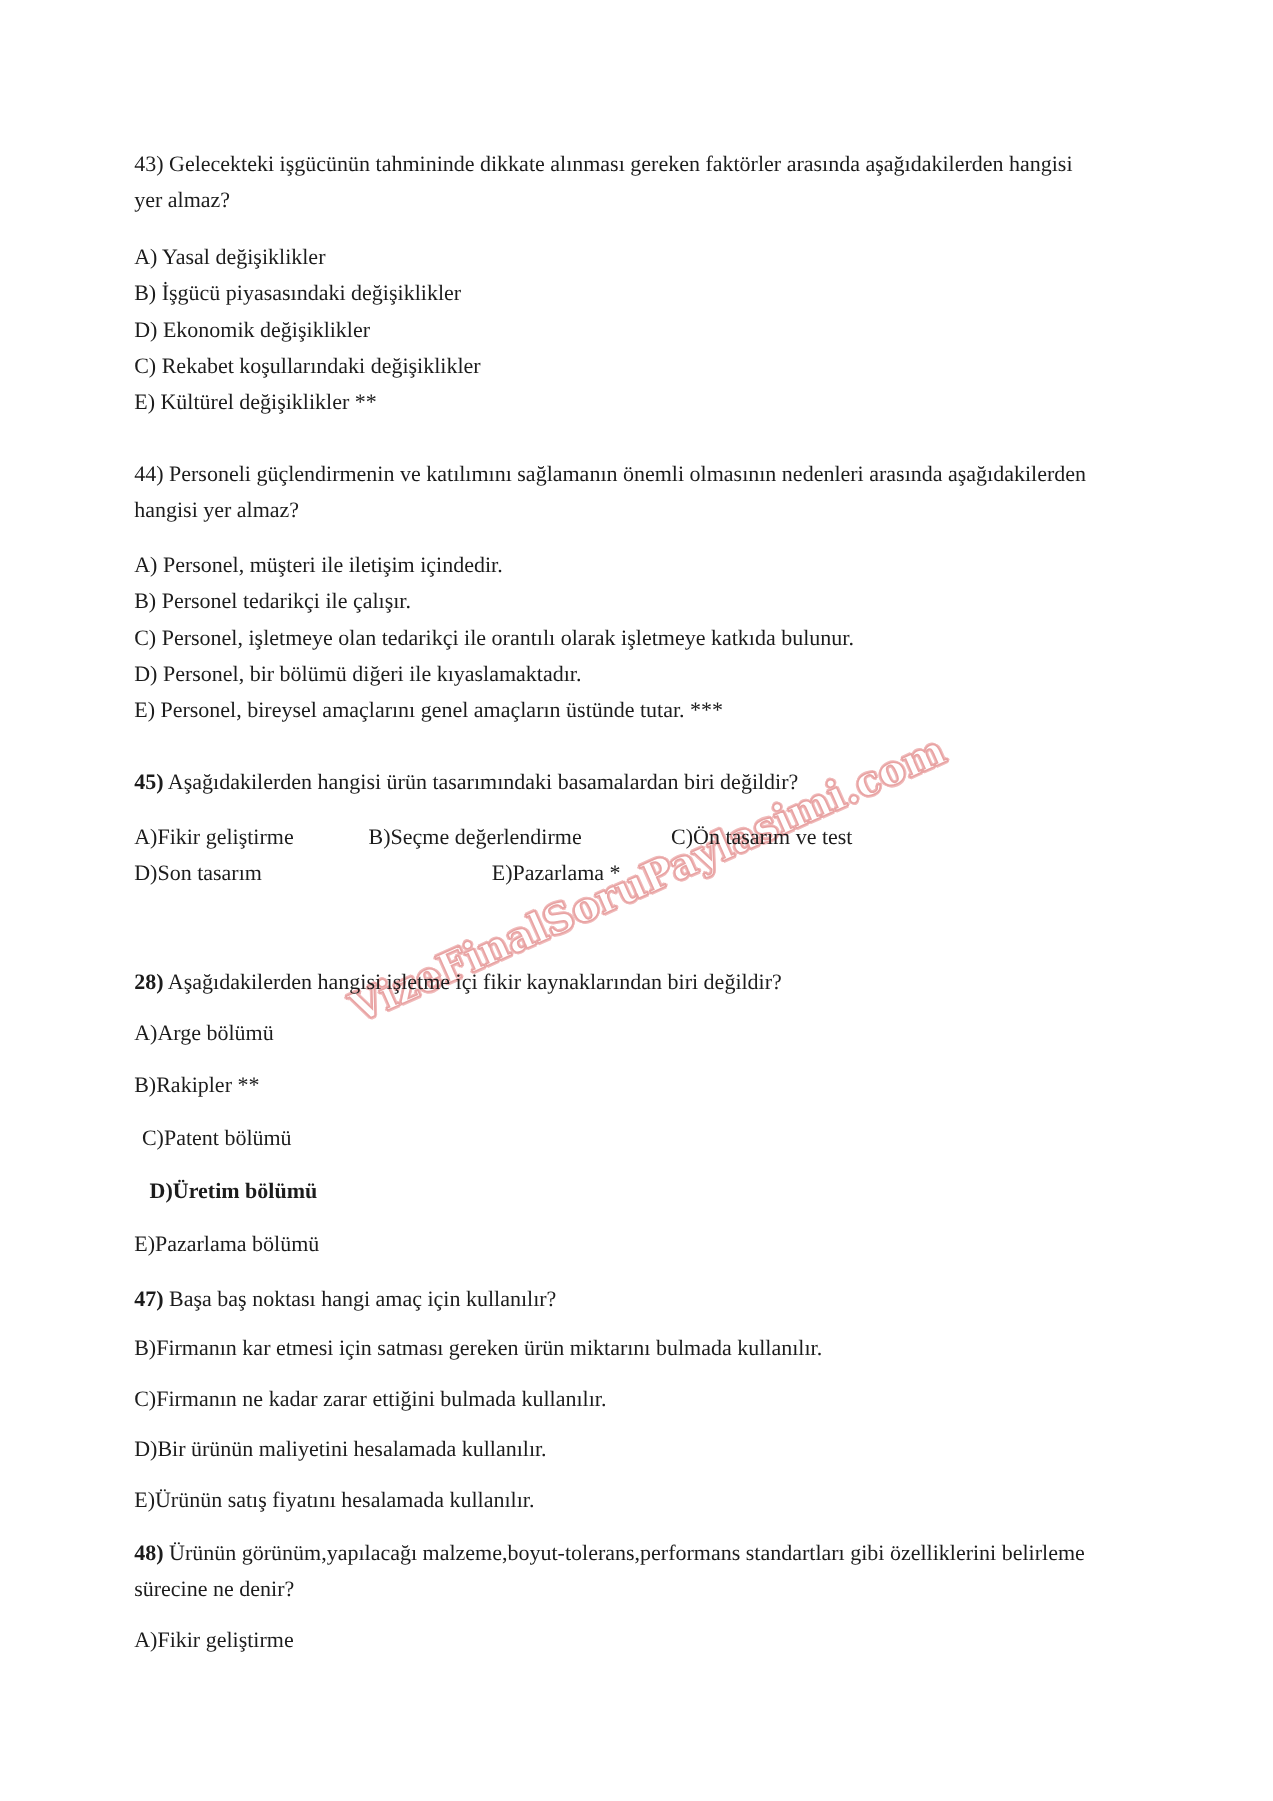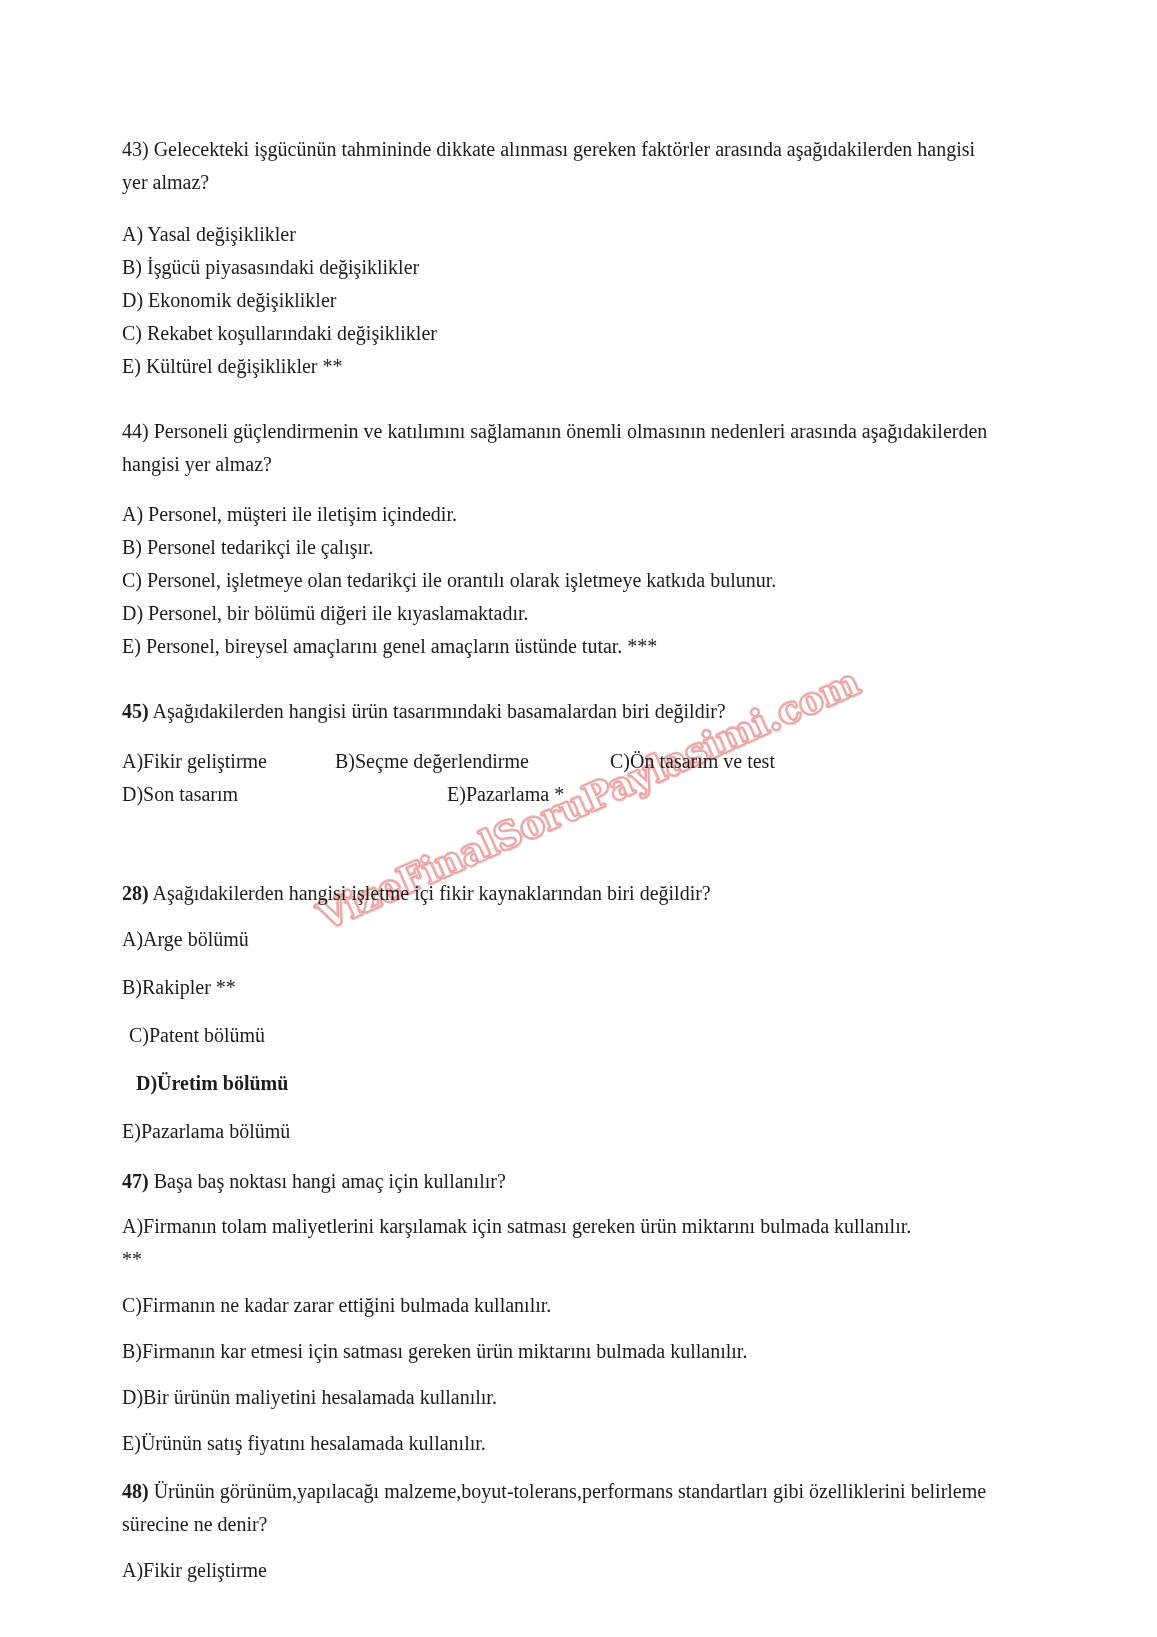--- a/index.html
+++ b/index.html
@@ -102,24 +102,22 @@
     <div class="opts-spaced">
       <p>A)Arge bölümü</p>
       <p>B)Rakipler **</p>
       <p class="indent-1">C)Patent bölümü</p>
       <p class="indent-2">D)Üretim bölümü</p>
       <p>E)Pazarlama bölümü</p>
     </div>
 
     <p class="q47-q"><span class="qnum qnum-bold">47)</span> <span>Başa baş noktası hangi amaç için kullanılır?</span></p>
     <div class="opts-spaced47">
-      <p class="multiline">A)Firmanın tolam maliyetlerini karşılamak için satması gereken ürün miktarını bulmada kullanılır.
-**</p>
+      <p>B)Firmanın kar etmesi için satması gereken ürün miktarını bulmada kullanılır.</p>
       <p>C)Firmanın ne kadar zarar ettiğini bulmada kullanılır.</p>
-      <p>B)Firmanın kar etmesi için satması gereken ürün miktarını bulmada kullanılır.</p>
       <p>D)Bir ürünün maliyetini hesalamada kullanılır.</p>
       <p>E)Ürünün satış fiyatını hesalamada kullanılır.</p>
     </div>
 
     <p class="q48-q"><span class="qnum qnum-bold">48)</span> <span>Ürünün görünüm,yapılacağı malzeme,boyut-tolerans,performans standartları gibi özelliklerini belirleme sürecine ne denir?</span></p>
     <div class="opts-tight">
       <p>A)Fikir geliştirme</p>
     </div>
 
   </div>

